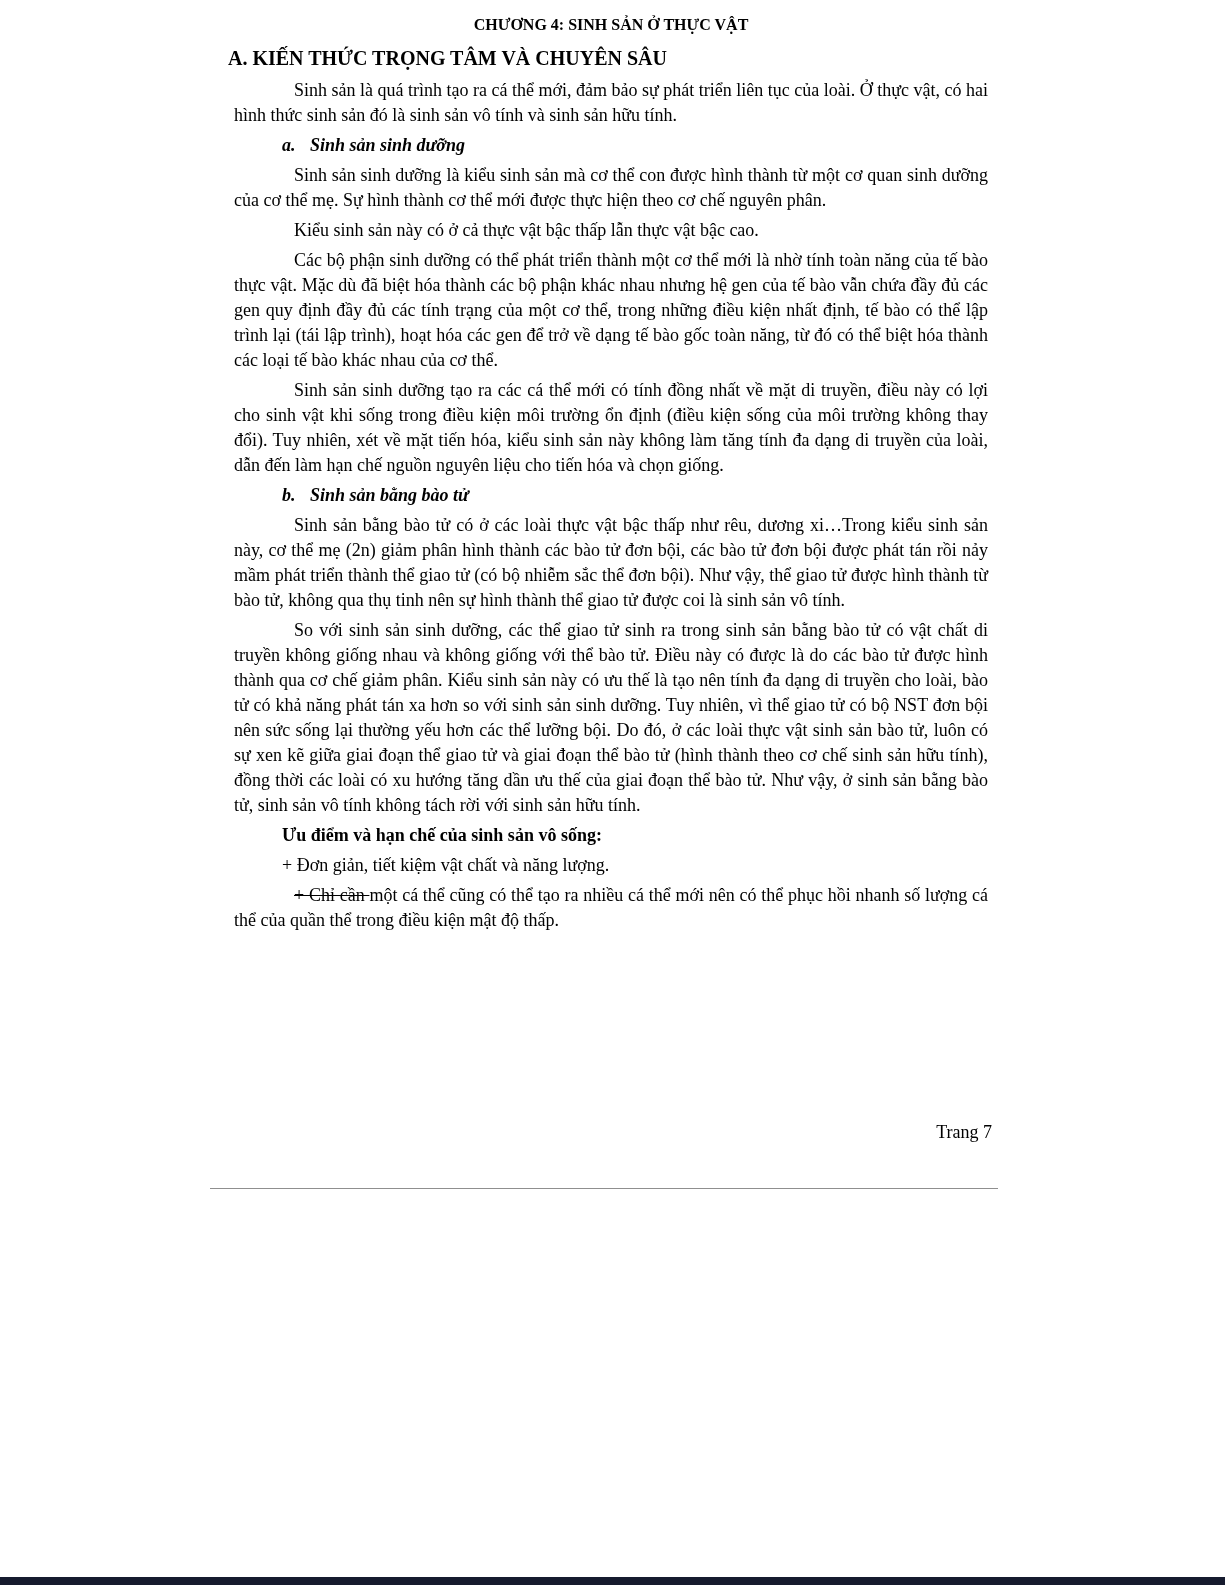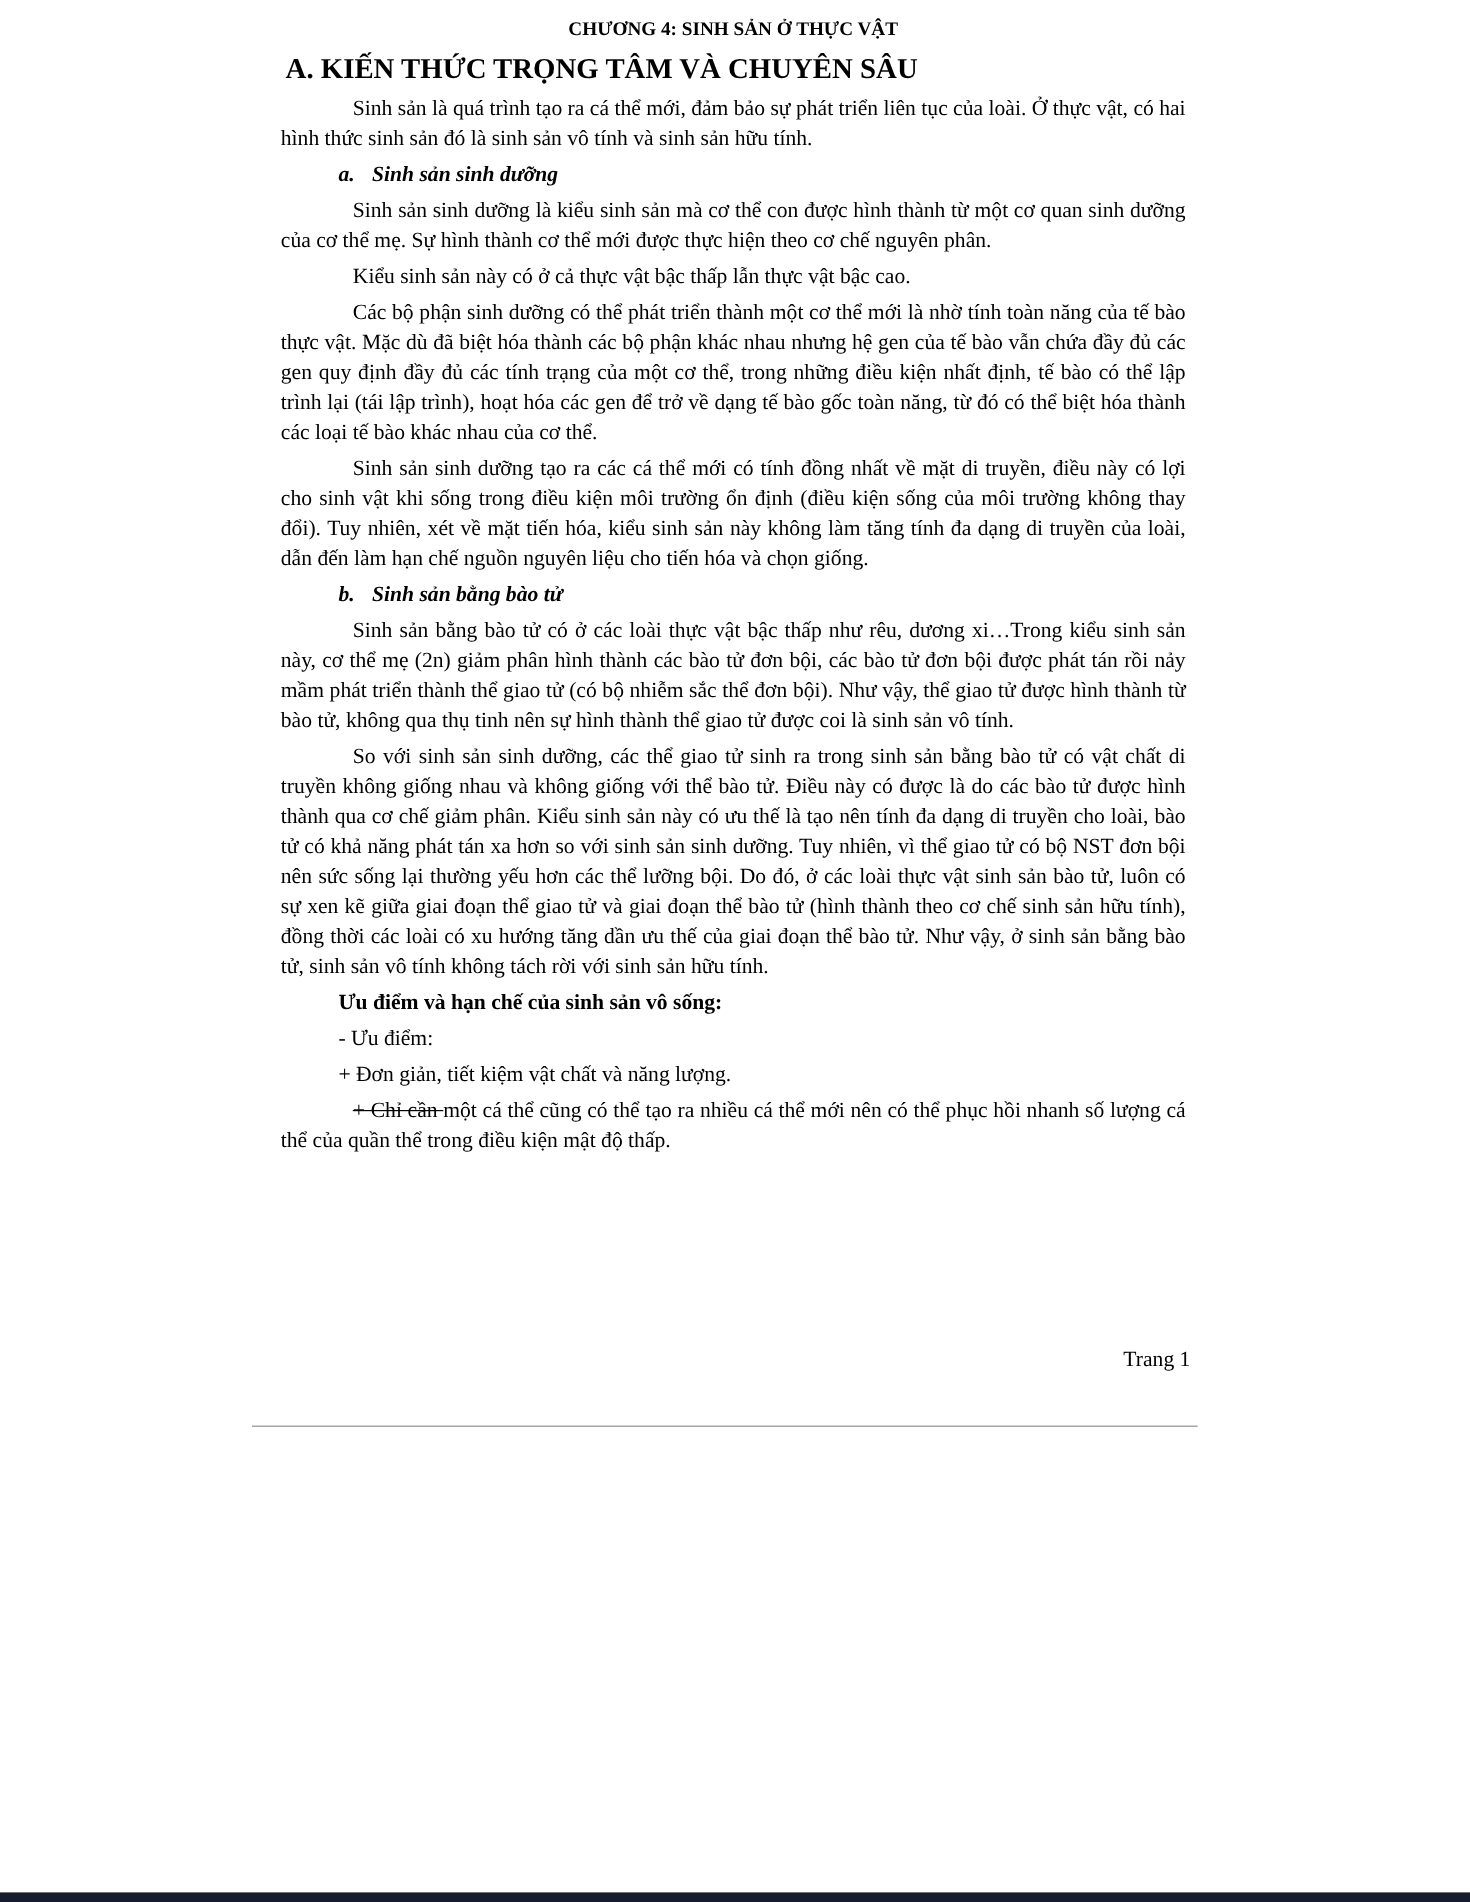--- a/index.html
+++ b/index.html
@@ -19,23 +19,23 @@
     line-height: 25px;
   }
   .title {
     font-size: 16px;
     font-weight: bold;
     text-align: center;
     margin: 0 0 7px 0;
     line-height: 26px;
   }
   .section-heading {
-    font-size: 24px;
+    font-size: 20px;
     font-weight: bold;
-    margin: 0 0 7px 16px;
+    margin: 0 0 7px 6px;
     line-height: 26px;
   }
   .para {
     margin: 5px 12px;
     text-align: justify;
     text-indent: 60px;
   }
   .h-num, .h-let {
     font-weight: bold;
     margin: 5px 0 5px 60px;
@@ -86,21 +86,20 @@
       <div class="para">Sinh sản là quá trình tạo ra cá thể mới, đảm bảo sự phát triển liên tục của loài. Ở thực vật, có hai hình thức sinh sản đó là sinh sản vô tính và sinh sản hữu tính.</div>
       <div class="h-let"><span class="num">a.</span><span>Sinh sản sinh dưỡng</span></div>
       <div class="para">Sinh sản sinh dưỡng là kiểu sinh sản mà cơ thể con được hình thành từ một cơ quan sinh dưỡng của cơ thể mẹ. Sự hình thành cơ thể mới được thực hiện theo cơ chế nguyên phân.</div>
       <div class="para">Kiểu sinh sản này có ở cả thực vật bậc thấp lẫn thực vật bậc cao.</div>
       <div class="para">Các bộ phận sinh dưỡng có thể phát triển thành một cơ thể mới là nhờ tính toàn năng của tế bào thực vật. Mặc dù đã biệt hóa thành các bộ phận khác nhau nhưng hệ gen của tế bào vẫn chứa đầy đủ các gen quy định đầy đủ các tính trạng của một cơ thể, trong những điều kiện nhất định, tế bào có thể lập trình lại (tái lập trình), hoạt hóa các gen để trở về dạng tế bào gốc toàn năng, từ đó có thể biệt hóa thành các loại tế bào khác nhau của cơ thể.</div>
       <div class="para">Sinh sản sinh dưỡng tạo ra các cá thể mới có tính đồng nhất về mặt di truyền, điều này có lợi cho sinh vật khi sống trong điều kiện môi trường ổn định (điều kiện sống của môi trường không thay đổi). Tuy nhiên, xét về mặt tiến hóa, kiểu sinh sản này không làm tăng tính đa dạng di truyền của loài, dẫn đến làm hạn chế nguồn nguyên liệu cho tiến hóa và chọn giống.</div>
       <div class="h-let"><span class="num">b.</span><span>Sinh sản bằng bào tử</span></div>
       <div class="para">Sinh sản bằng bào tử có ở các loài thực vật bậc thấp như rêu, dương xi…Trong kiểu sinh sản này, cơ thể mẹ (2n) giảm phân hình thành các bào tử đơn bội, các bào tử đơn bội được phát tán rồi nảy mầm phát triển thành thể giao tử (có bộ nhiễm sắc thể đơn bội). Như vậy, thể giao tử được hình thành từ bào tử, không qua thụ tinh nên sự hình thành thể giao tử được coi là sinh sản vô tính.</div>
       <div class="para">So với sinh sản sinh dưỡng, các thể giao tử sinh ra trong sinh sản bằng bào tử có vật chất di truyền không giống nhau và không giống với thể bào tử. Điều này có được là do các bào tử được hình thành qua cơ chế giảm phân. Kiểu sinh sản này có ưu thế là tạo nên tính đa dạng di truyền cho loài, bào tử có khả năng phát tán xa hơn so với sinh sản sinh dưỡng. Tuy nhiên, vì thể giao tử có bộ NST đơn bội nên sức sống lại thường yếu hơn các thể lưỡng bội. Do đó, ở các loài thực vật sinh sản bào tử, luôn có sự xen kẽ giữa giai đoạn thể giao tử và giai đoạn thể bào tử (hình thành theo cơ chế sinh sản hữu tính), đồng thời các loài có xu hướng tăng dần ưu thế của giai đoạn thể bào tử. Như vậy, ở sinh sản bằng bào tử, sinh sản vô tính không tách rời với sinh sản hữu tính.</div>
       <div class="h-bold">Ưu điểm và hạn chế của sinh sản vô sống:</div>
-      <div class="line">- Ưu điểm:</div>
       <div class="line">+ Đơn giản, tiết kiệm vật chất và năng lượng.</div>
       <div class="para"><span class="strike">+ Chỉ cần </span><span>một cá thể cũng có thể tạo ra nhiều cá thể mới nên có thể phục hồi nhanh số lượng cá thể của quần thể trong điều kiện mật độ thấp.</span></div>
     </div>
 </main>
 
-<div class="page-num">Trang 1</div>
+<div class="page-num">Trang 7</div>
 <div class="rule" style="border-top-color: rgb(143, 143, 143);"></div>
 <div class="bottom-bar" style="background: rgb(22, 27, 46);"></div>
 
 </body></html>

